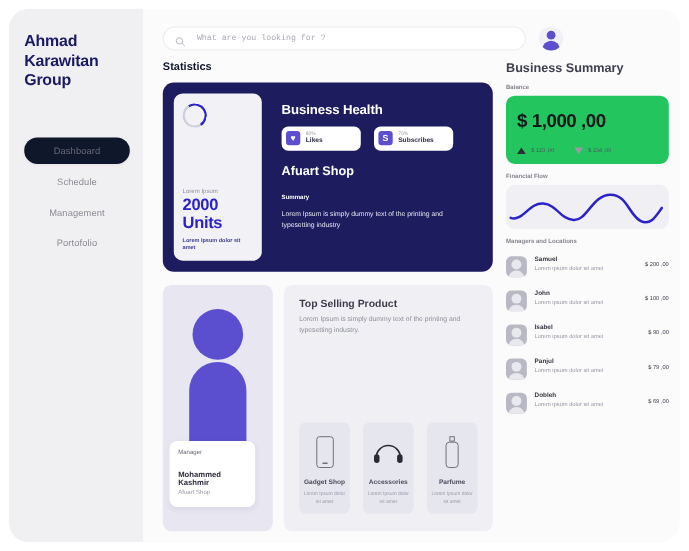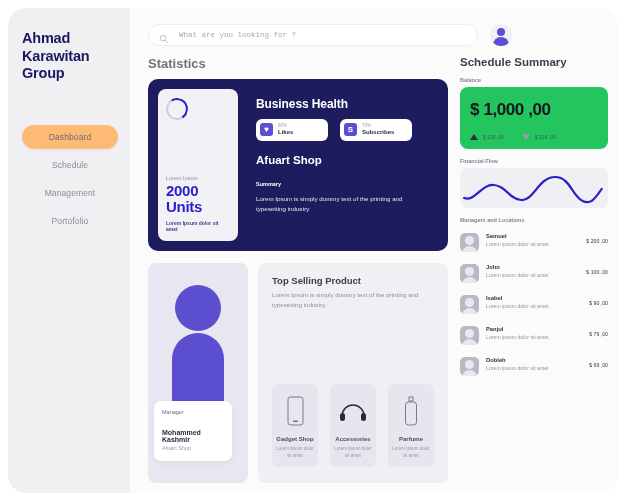--- a/index.html
+++ b/index.html
@@ -44,21 +44,21 @@
   .nav { margin-top: 42px; display: flex; flex-direction: column; gap: 4px; }
   .nav-item {
     font-size: 8.5px;
     color: #8b8b95;
     padding: 7px 6px;
     border-radius: 14px;
     text-align: center;
     letter-spacing: 0.1px;
   }
   .nav-item.active {
-    background: #fdba74;
+    background: #0f172a;
     color: #6b6b76;
     box-shadow: 0 1px 3px rgba(0,0,0,0.05);
   }
   .support-card {
     margin-top: auto;
     background: #4b3fd4;
     border-radius: 10px;
     padding: 12px 10px 16px 10px;
     min-height: 58px;
   }
@@ -121,23 +121,23 @@
   }
   .avatar-top .body {
     position: absolute; width: 16px; height: 11px;
     border-radius: 8px 8px 0 0; background: #5b4fd0; left: 3px; top: 13px;
   }
 
   .content { display: flex; gap: 12px; flex: 1; min-height: 0; }
   .center-col { flex: 1; display: flex; flex-direction: column; min-width: 0; }
 
   .section-title {
-    font-size: 13px;
+    font-size: 10px;
     font-weight: bold;
-    color: #737373;
+    color: #0f172a;
     margin: 4px 0 8px 0;
   }
 
   
   .stat-panel {
     background: #1c1c5e;
     border-radius: 10px;
     padding: 10px;
     display: flex;
     gap: 12px;
@@ -400,21 +400,21 @@
                 <div class="prod-name">Parfume</div>
                 <div class="prod-sub">Lorem Ipsum dolor sit amet</div>
               </div>
 
             </div>
           </div>
         </div>
       </div>
 
       <aside class="right-col">
-        <div class="bs-title">Schedule Summary</div>
+        <div class="bs-title">Business Summary</div>
 
         <div class="mini-label">Balance</div>
         <div class="balance-card">
           <div class="balance-amt">$ 1,000 ,00</div>
           <div class="balance-row">
             <div class="bal-item">
               <span class="tri-up"></span>
               <span class="bal-val">$ 123 ,00</span>
             </div>
             <div class="bal-item">

